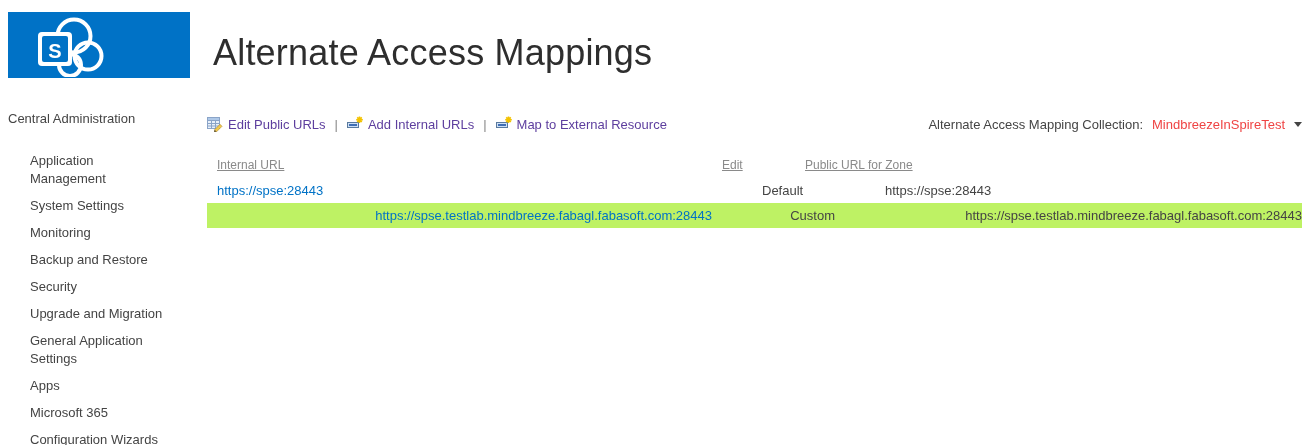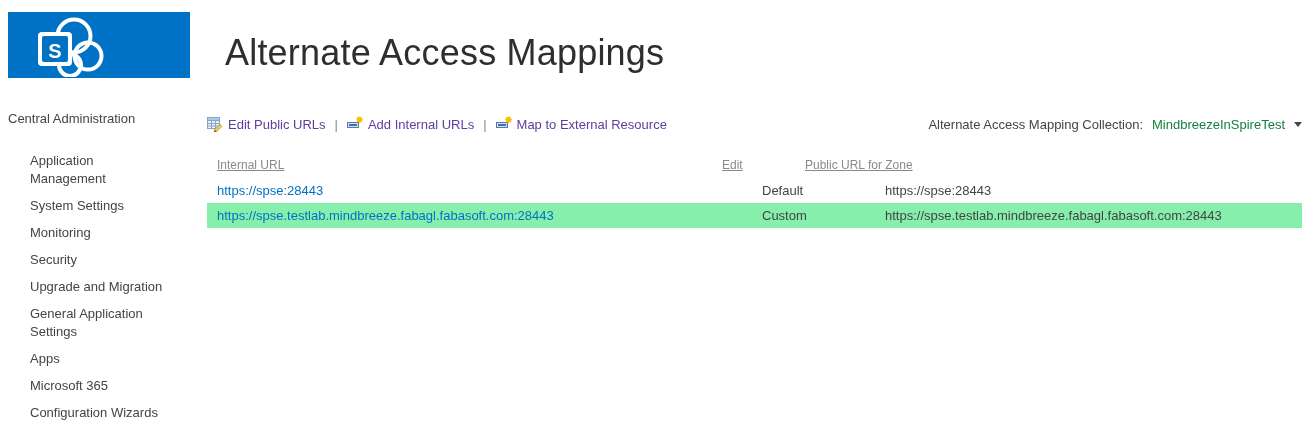--- a/index.html
+++ b/index.html
@@ -9,21 +9,20 @@
   
   .logo-box {
     position:absolute; left:8px; top:12px; width:182px; height:66px;
     background:#0072C6; cursor:pointer;
   }
   .logo-box svg { position:absolute; left:16px; top:3px; }
   .page-title {
     position:absolute; left:213px; top:32px;
     font-size:36px; font-weight:300; color:#2e2e2e; letter-spacing:.2px;
     white-space:nowrap;
-    margin-left:12px;
   }
 
   
   .sidebar { position:absolute; left:8px; top:110px; width:190px; font-size:13px; }
   .sidebar-root { color:#444; margin-bottom:11px; line-height:18px; cursor:pointer; }
   .sidebar ul { list-style:none;margin-top:24px; }
   .sidebar li {
     padding-left:22px; width:165px; line-height:18px; margin-bottom:9px;
     color:#444; cursor:pointer;
   }
@@ -34,36 +33,36 @@
     position:absolute; left:207px; top:113px; width:1095px; height:22px;
     display:flex; justify-content:space-between; align-items:center; font-size:13px;
   }
   .tb-left { display:flex; align-items:center; white-space:nowrap; }
   .tb-action { display:flex; align-items:flex-end; cursor:pointer; }
   .tb-action .icon { margin-right:5px; display:inline-flex; }
   .tb-action .lbl { color:#5d3e9e; }
   .tb-sep { color:#888; margin:0 9px; }
   .tb-right { display:flex; align-items:center; white-space:nowrap;margin-left:35px; }
   .coll-label { color:#444; }
-  .coll-value { color:#15803d; margin-left:9px; cursor:pointer; }
+  .coll-value { color:#ef4444; margin-left:9px; cursor:pointer; }
   .chevron {
     display:inline-block; margin-left:9px; width:0; height:0; cursor:pointer;
     border-left:4px solid transparent; border-right:4px solid transparent;
     border-top:5px solid #444;
   }
 
   
   .aam-table { position:absolute; left:207px; top:152px; width:1095px; font-size:13px; }
   .t-row { display:flex; align-items:center; }
   .t-head { height:26px; font-size:12px; color:#8a8a8a;text-decoration:underline; }
   .c1 { width:505px; padding-left:10px; overflow:hidden; white-space:nowrap; }
   .c2 { width:83px;  padding-left:10px; white-space:nowrap; }
   .c3 { flex:1;      padding-left:10px; overflow:hidden; white-space:nowrap; }
   .t-body-row { height:25px;gap:40px; }
-  .t-body-row.highlight { background:#86efac; }
+  .t-body-row.highlight { background:#bef264;text-align:right; }
   .t-body-row a, .url-link { color:#0072C6; text-decoration:none; cursor:pointer; }
 </style>
 </head>
 <body>
 
 <div class="logo-box">
   <svg width="92" height="62" viewBox="0 0 92 62">
     <circle cx="50" cy="21" r="16.5" fill="none" stroke="#ffffff" stroke-width="4"></circle>
     <circle cx="64" cy="41" r="13.5" fill="none" stroke="#ffffff" stroke-width="4"></circle>
     <circle cx="46" cy="50" r="11" fill="none" stroke="#ffffff" stroke-width="4"></circle>
@@ -73,20 +72,21 @@
   </svg>
 </div>
 <h1 class="page-title">Alternate Access Mappings</h1>
 
 <nav class="sidebar">
   <div class="sidebar-root">Central Administration</div>
   <ul>
     <li><span>Application Management</span></li>
     <li><span>System Settings</span></li>
     <li><span>Monitoring</span></li>
+    <li><span>Backup and Restore</span></li>
     <li><span>Security</span></li>
     <li><span>Upgrade and Migration</span></li>
     <li><span>General Application Settings</span></li>
     <li><span>Apps</span></li>
     <li><span>Microsoft 365</span></li>
     <li><span>Configuration Wizards</span></li>
   </ul>
 </nav>
 
 <div class="toolbar">

